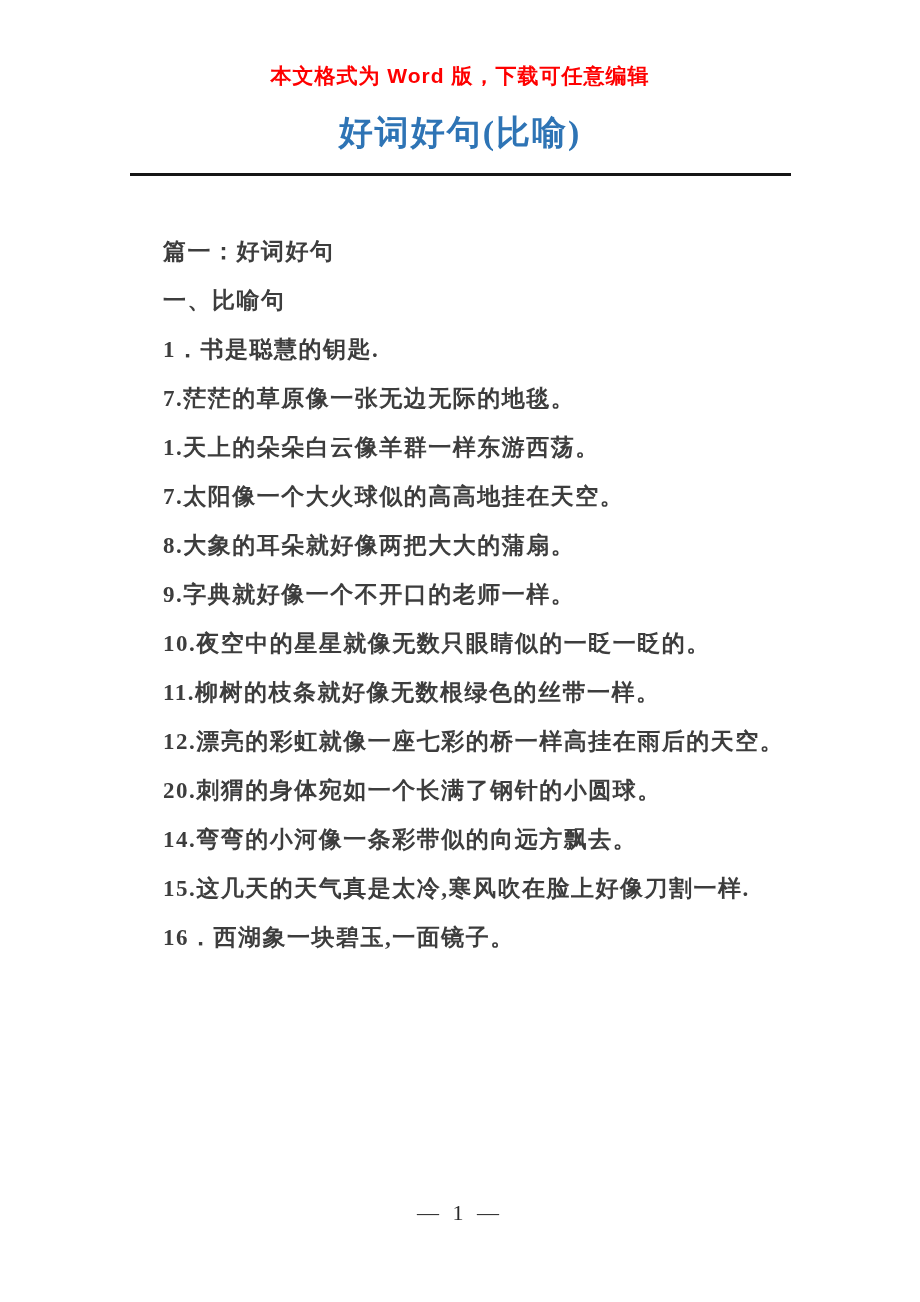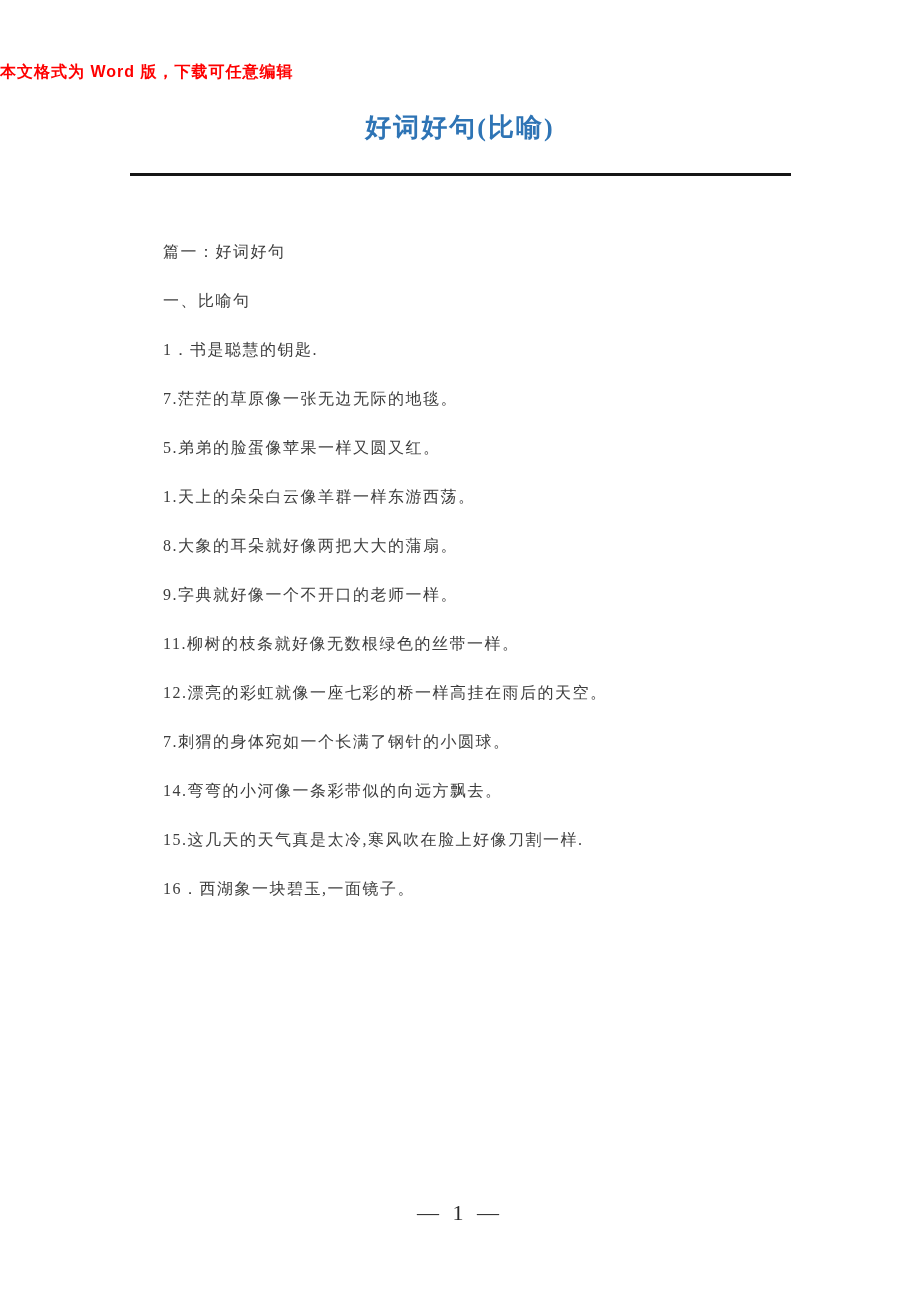--- a/index.html
+++ b/index.html
@@ -13,61 +13,62 @@
     height: 1302px;
     background: #ffffff;
     overflow: hidden;
     font-family: "Liberation Serif", "DejaVu Serif", serif;
   }
   .notice {
     position: absolute;
     top: 62px;
     left: 0;
     width: 100%;
-    text-align: left;
+    text-align: center;
     color: #fe0000;
     font-family: "Liberation Sans", "DejaVu Sans", sans-serif;
     font-weight: 700;
-    font-size: 16px;
+    font-size: 21px;
     letter-spacing: 1px;
   }
   .doc-title {
     position: absolute;
     top: 110px;
     left: 0;
     width: 100%;
     text-align: center;
     color: #2e74b5;
     font-weight: 700;
-    font-size: 26px;
+    font-size: 34px;
     letter-spacing: 2px;
     font-family: "Liberation Serif", "DejaVu Serif", serif;
   }
   .rule {
     position: absolute;
     top: 173px;
     left: 130px;
     width: 661px;
     height: 0;
     border-top: 3px solid #151515;
   }
   .content {
     position: absolute;
     top: 238px;
     left: 130px;
     width: 760px;
   }
   .content p {
     margin: 0 0 22px 0;
     padding-left: 33px;
-    font-size: 16px;
+    font-size: 23px;
     line-height: 27px;
     color: #3d3d3d;
     letter-spacing: 1.5px;
     white-space: nowrap;
+    font-weight: bold;
   }
   .footer {
     position: absolute;
     top: 1200px;
     left: 0;
     width: 100%;
     text-align: center;
     font-size: 22px;
     letter-spacing: 4px;
     color: #2a2a2a;
@@ -82,27 +83,28 @@
 
   <div class="doc-title">好词好句(比喻)</div>
 
   <div class="rule"></div>
 
   <div class="content">
     <p>篇一：好词好句</p>
     <p>一、比喻句</p>
     <p>1．书是聪慧的钥匙.</p>
     <p>7.茫茫的草原像一张无边无际的地毯。</p>
-    <p>5.弟弟的脸蛋像苹果一样又圆又红。</p>
     <p>1.天上的朵朵白云像羊群一样东游西荡。</p>
+    <p>7.太阳像一个大火球似的高高地挂在天空。</p>
     <p>8.大象的耳朵就好像两把大大的蒲扇。</p>
     <p>9.字典就好像一个不开口的老师一样。</p>
+    <p>10.夜空中的星星就像无数只眼睛似的一眨一眨的。</p>
     <p>11.柳树的枝条就好像无数根绿色的丝带一样。</p>
     <p>12.漂亮的彩虹就像一座七彩的桥一样高挂在雨后的天空。</p>
-    <p>7.刺猬的身体宛如一个长满了钢针的小圆球。</p>
+    <p>20.刺猬的身体宛如一个长满了钢针的小圆球。</p>
     <p>14.弯弯的小河像一条彩带似的向远方飘去。</p>
     <p>15.这几天的天气真是太冷,寒风吹在脸上好像刀割一样.</p>
     <p>16．西湖象一块碧玉,一面镜子。</p>
   </div>
 
   <div class="footer">— 1 —</div>
 
 </div>
 
 </body></html>

